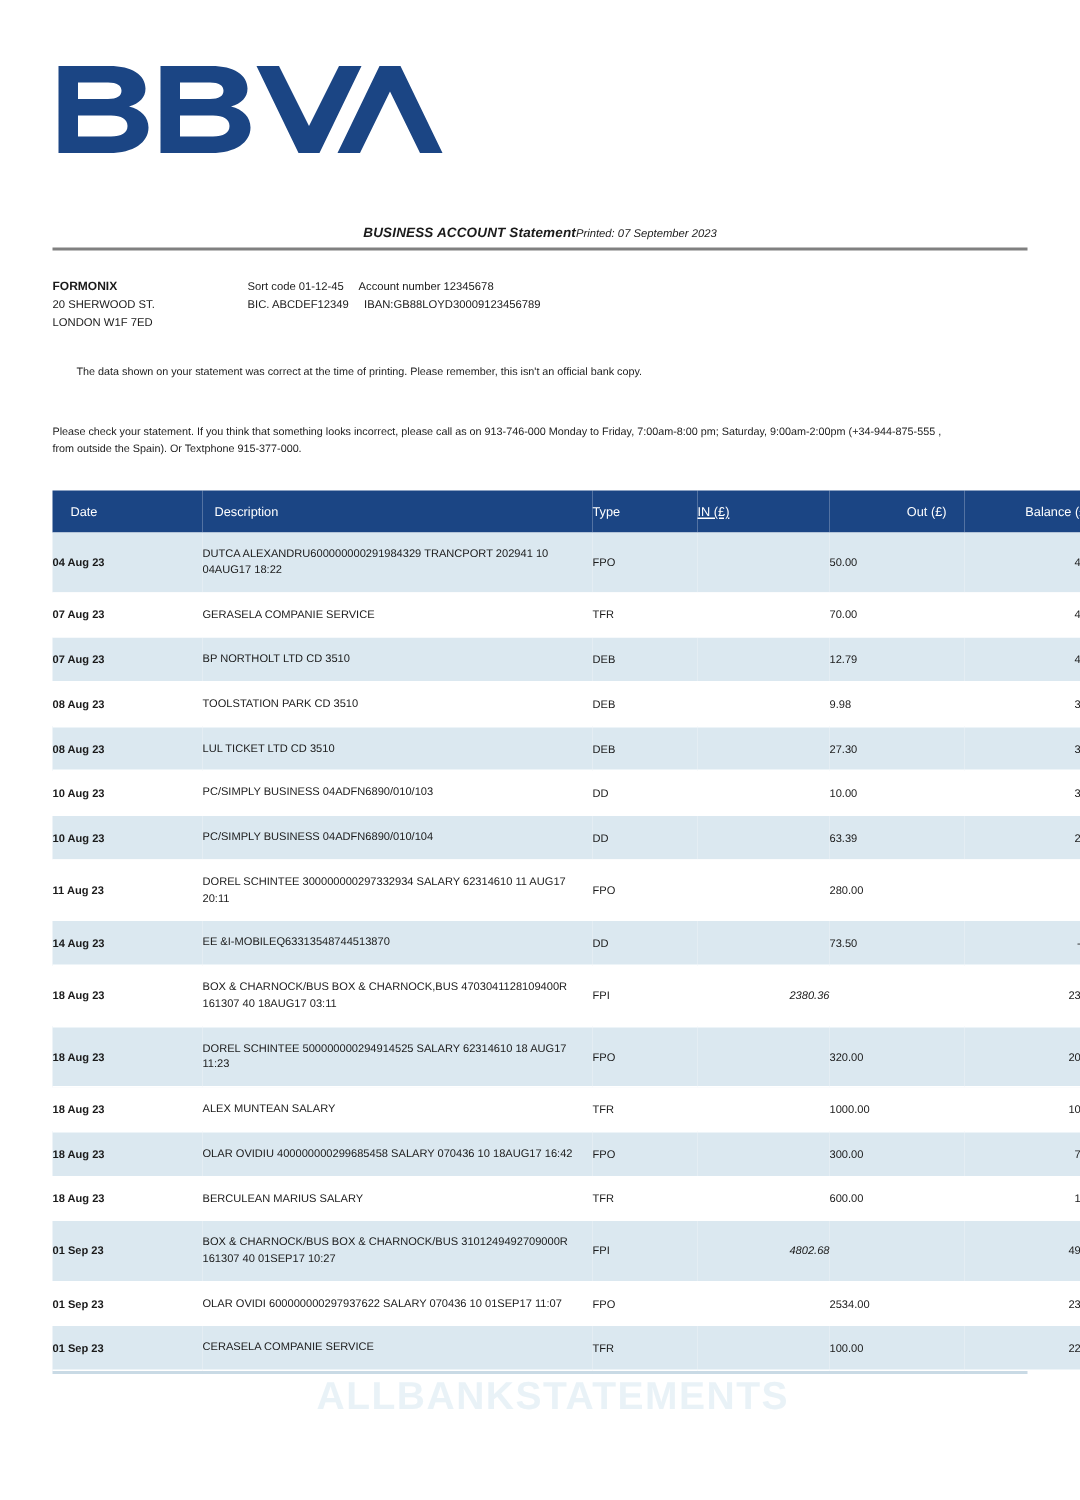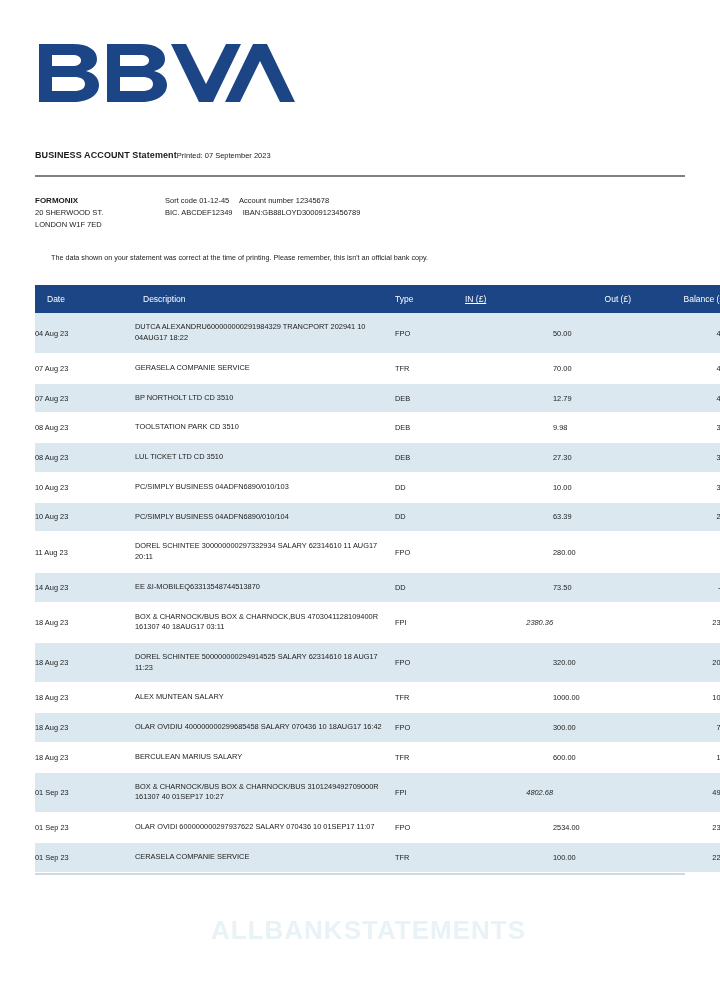--- a/index.html
+++ b/index.html
@@ -28,25 +28,26 @@
     padding-top: 42px;
     height: 100px;
   }
   .bbva-logo {
     display: block;
   }
 
   
   .stmt-header {
     display: flex;
-    justify-content: flex-start;
+    justify-content: center;
     align-items: flex-end;
-    padding-bottom: 15px;
+    padding-bottom: 5px;
     border-bottom: 2px solid #808080;
     margin-top: 8px;
+    font-style: italic;
   }
   .stmt-title {
     font-size: 9px;
     font-weight: bold;
     letter-spacing: 0.1px;
   }
   .stmt-printed {
     font-size: 7.5px;
     font-weight: normal;
     color: #222;
@@ -112,21 +113,21 @@
     border-bottom: 1px solid #ffffff;
     color: #1a1a1a;
   }
   .txn-table tbody tr.alt td {
     background: #dbe8f0;
   }
   .txn-table tbody tr.plain td {
     background: #ffffff;
   }
   td.c-date {
-    font-weight: normal;
+    font-weight: bold;
     font-size: 7.4px;
     padding-left: 12px;
     white-space: nowrap;
   }
   td.c-desc {
     padding-left: 8px;
     line-height: 1.45;
   }
   td.c-type { padding-left: 0; }
   td.c-in   { text-align: right; padding-right: 10px; font-style: italic; }
@@ -198,20 +199,21 @@
       <div>
         <span>BIC.</span>
         <span>ABCDEF12349</span>
         <span class="sp"></span>
         <span>IBAN:</span><span>GB88LOYD30009123456789</span>
       </div>
     </div>
   </div>
 
   <div class="notice notice-1">The data shown on your statement was correct at the time of printing. Please remember, this isn't an official bank copy.</div>
+  <div class="notice notice-2">Please check your statement. If you think that something looks incorrect, please call as on 913-746-000 Monday to Friday, 7:00am-8:00 pm; Saturday, 9:00am-2:00pm (+34-944-875-555 , from outside the Spain). Or Textphone 915-377-000.</div>
 
   <table class="txn-table">
     <thead>
       <tr>
         <th class="th-date">Date</th>
         <th class="th-desc">Description</th>
         <th class="th-type">Type</th>
         <th class="th-in">IN (£)</th>
         <th class="th-out">Out (£)</th>
         <th class="th-bal">Balance (£)</th>

